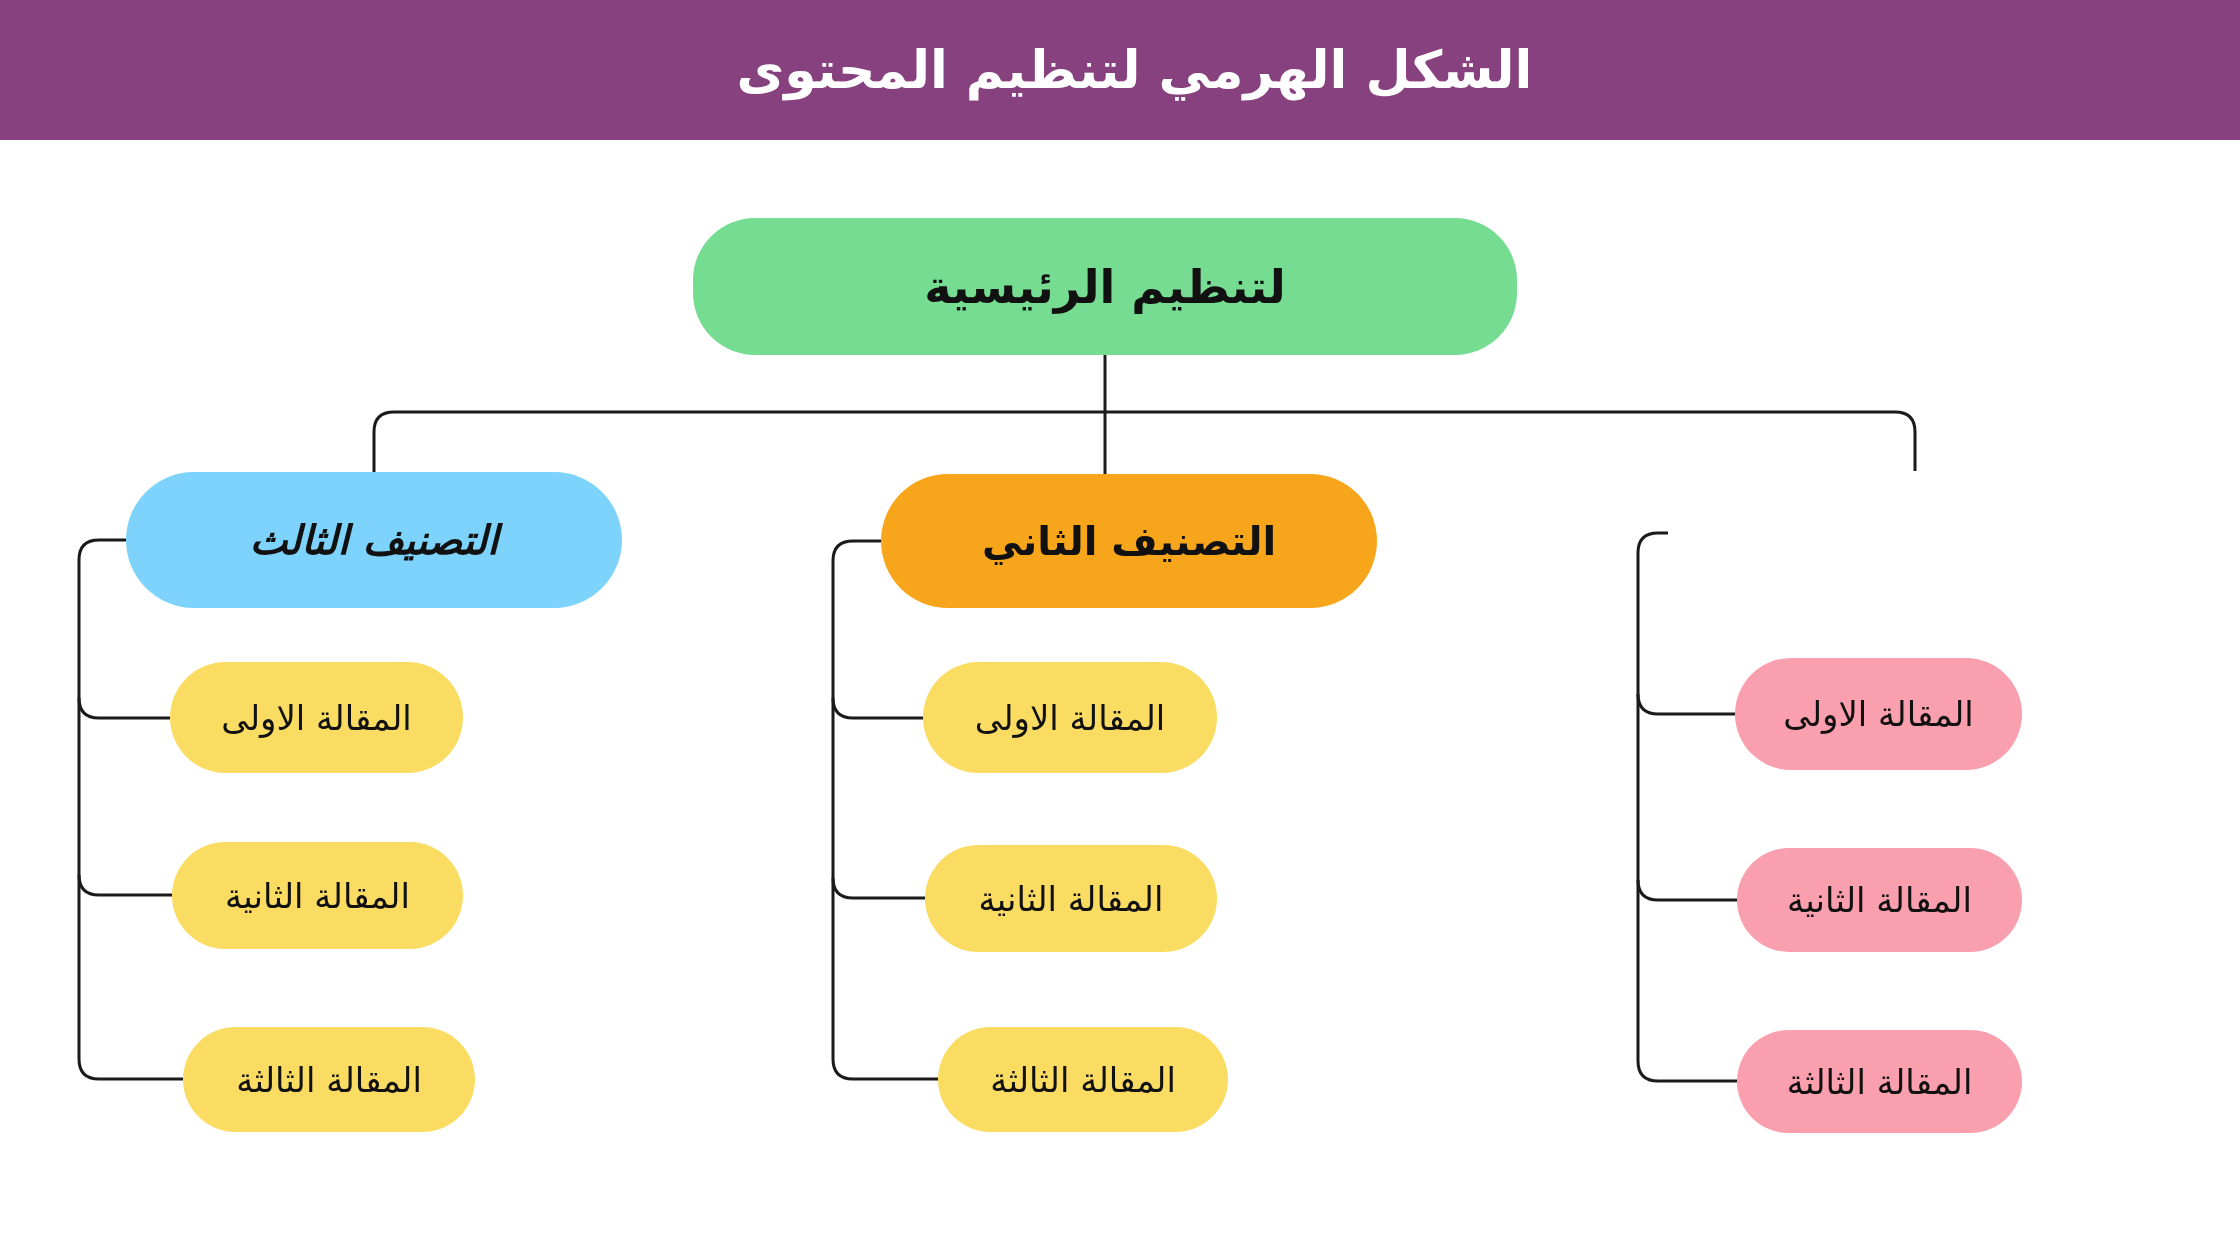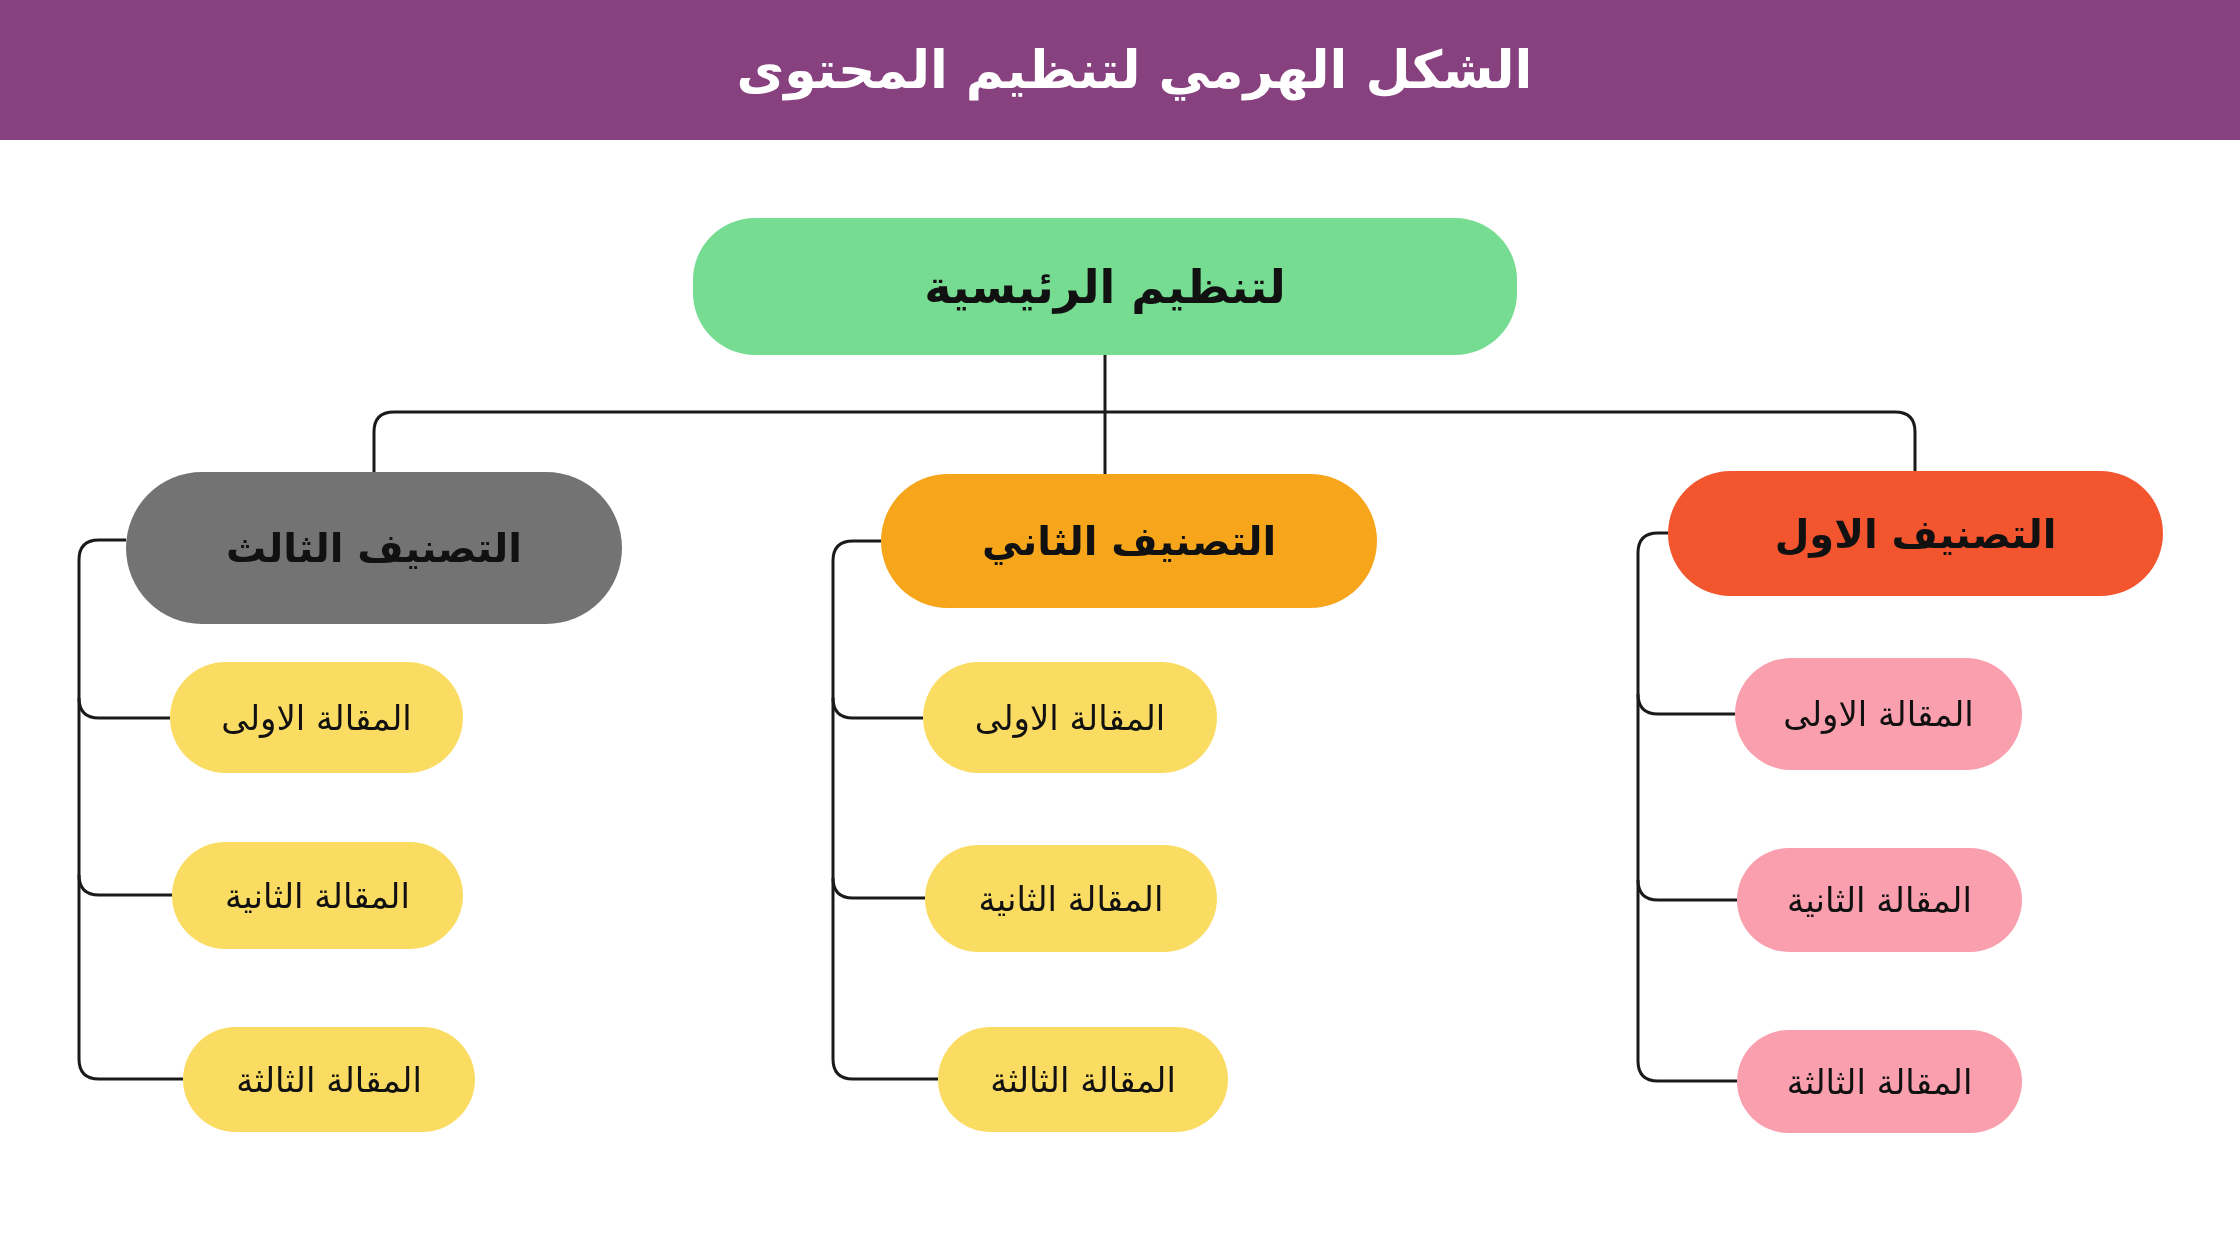--- a/index.html
+++ b/index.html
@@ -75,29 +75,26 @@
       <path d="M 1668 533 L 1658 533 Q 1638 533 1638 553 L 1638 1061 Q 1638 1081 1658 1081 L 1737 1081"></path>
       <path d="M 1638 694 Q 1638 714 1658 714 L 1735 714"></path>
       <path d="M 1638 880 Q 1638 900 1658 900 L 1737 900"></path>
     </g>
   </svg>
 
   <div class="node node-root" style="left: 693px; top: 218px; width: 824px; height: 137px; background-color: rgb(118, 220, 146);">
     <span>لتنظيم الرئيسية</span>
   </div>
 
-  <div class="node node-cat" style="left: 1668px; top: 471px; width: 495px; height: 125px; background-color: rgb(243, 85, 47);">
-    <span>التصنيف الاول</span>
-  </div>
 
   <div class="node node-cat" style="left: 881px; top: 474px; width: 496px; height: 134px; background-color: rgb(247, 166, 27); align-items: center;">
     <span>التصنيف الثاني</span>
   </div>
 
-  <div class="node node-cat" style="left: 126px; top: 472px; width: 496px; height: 152px; background-color: #737373;">
+  <div class="node node-cat" style="left: 126px; top: 472px; width: 496px; height: 136px; background-color: #7dd3fc; font-style: italic;">
     <span>التصنيف الثالث</span>
   </div>
 
   <div class="node node-art" style="left: 1735px; top: 658px; width: 287px; height: 112px; background-color: rgb(250, 159, 174);">
     <span>المقالة الاولى</span>
   </div>
   <div class="node node-art" style="left: 1737px; top: 848px; width: 285px; height: 104px; background-color: rgb(250, 159, 174);">
     <span>المقالة الثانية</span>
   </div>
   <div class="node node-art" style="left: 1737px; top: 1030px; width: 285px; height: 103px; background-color: rgb(250, 159, 174);">

